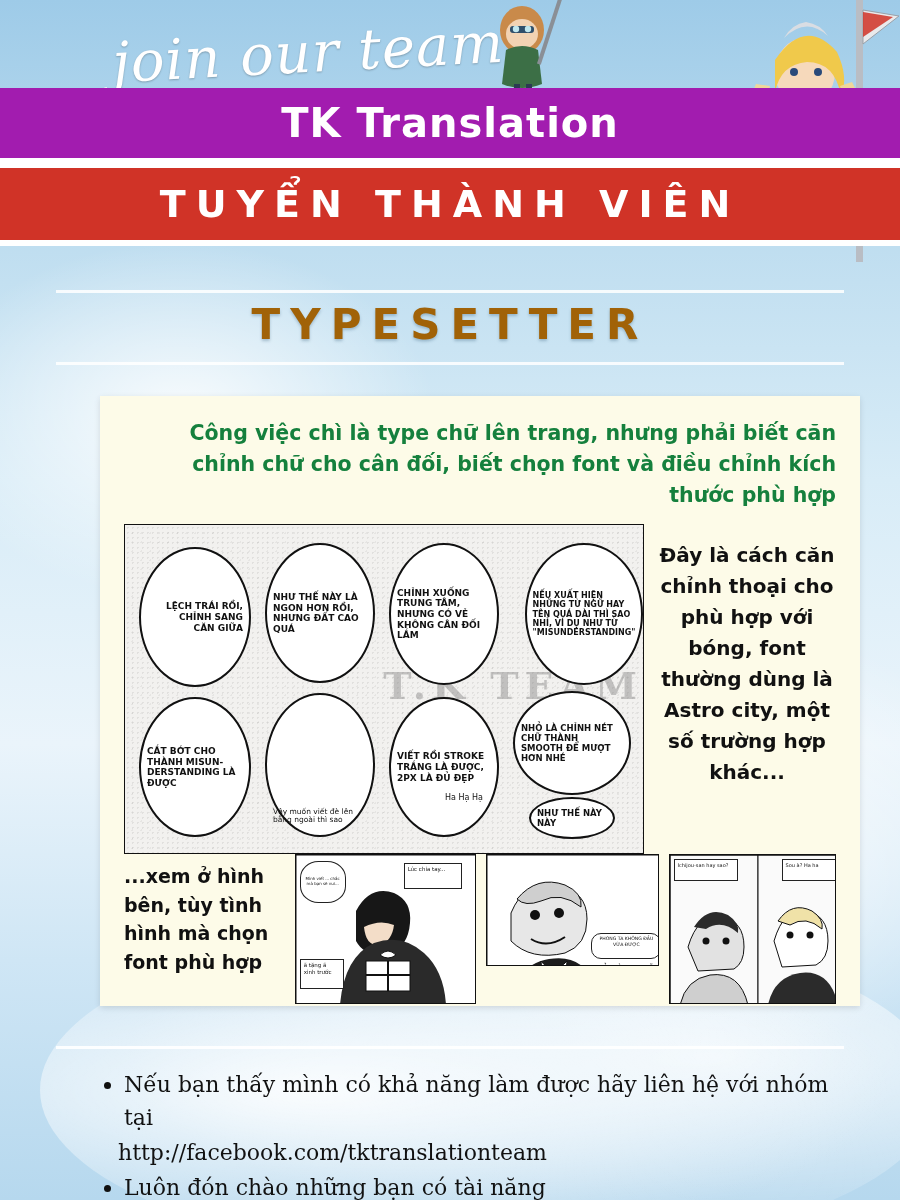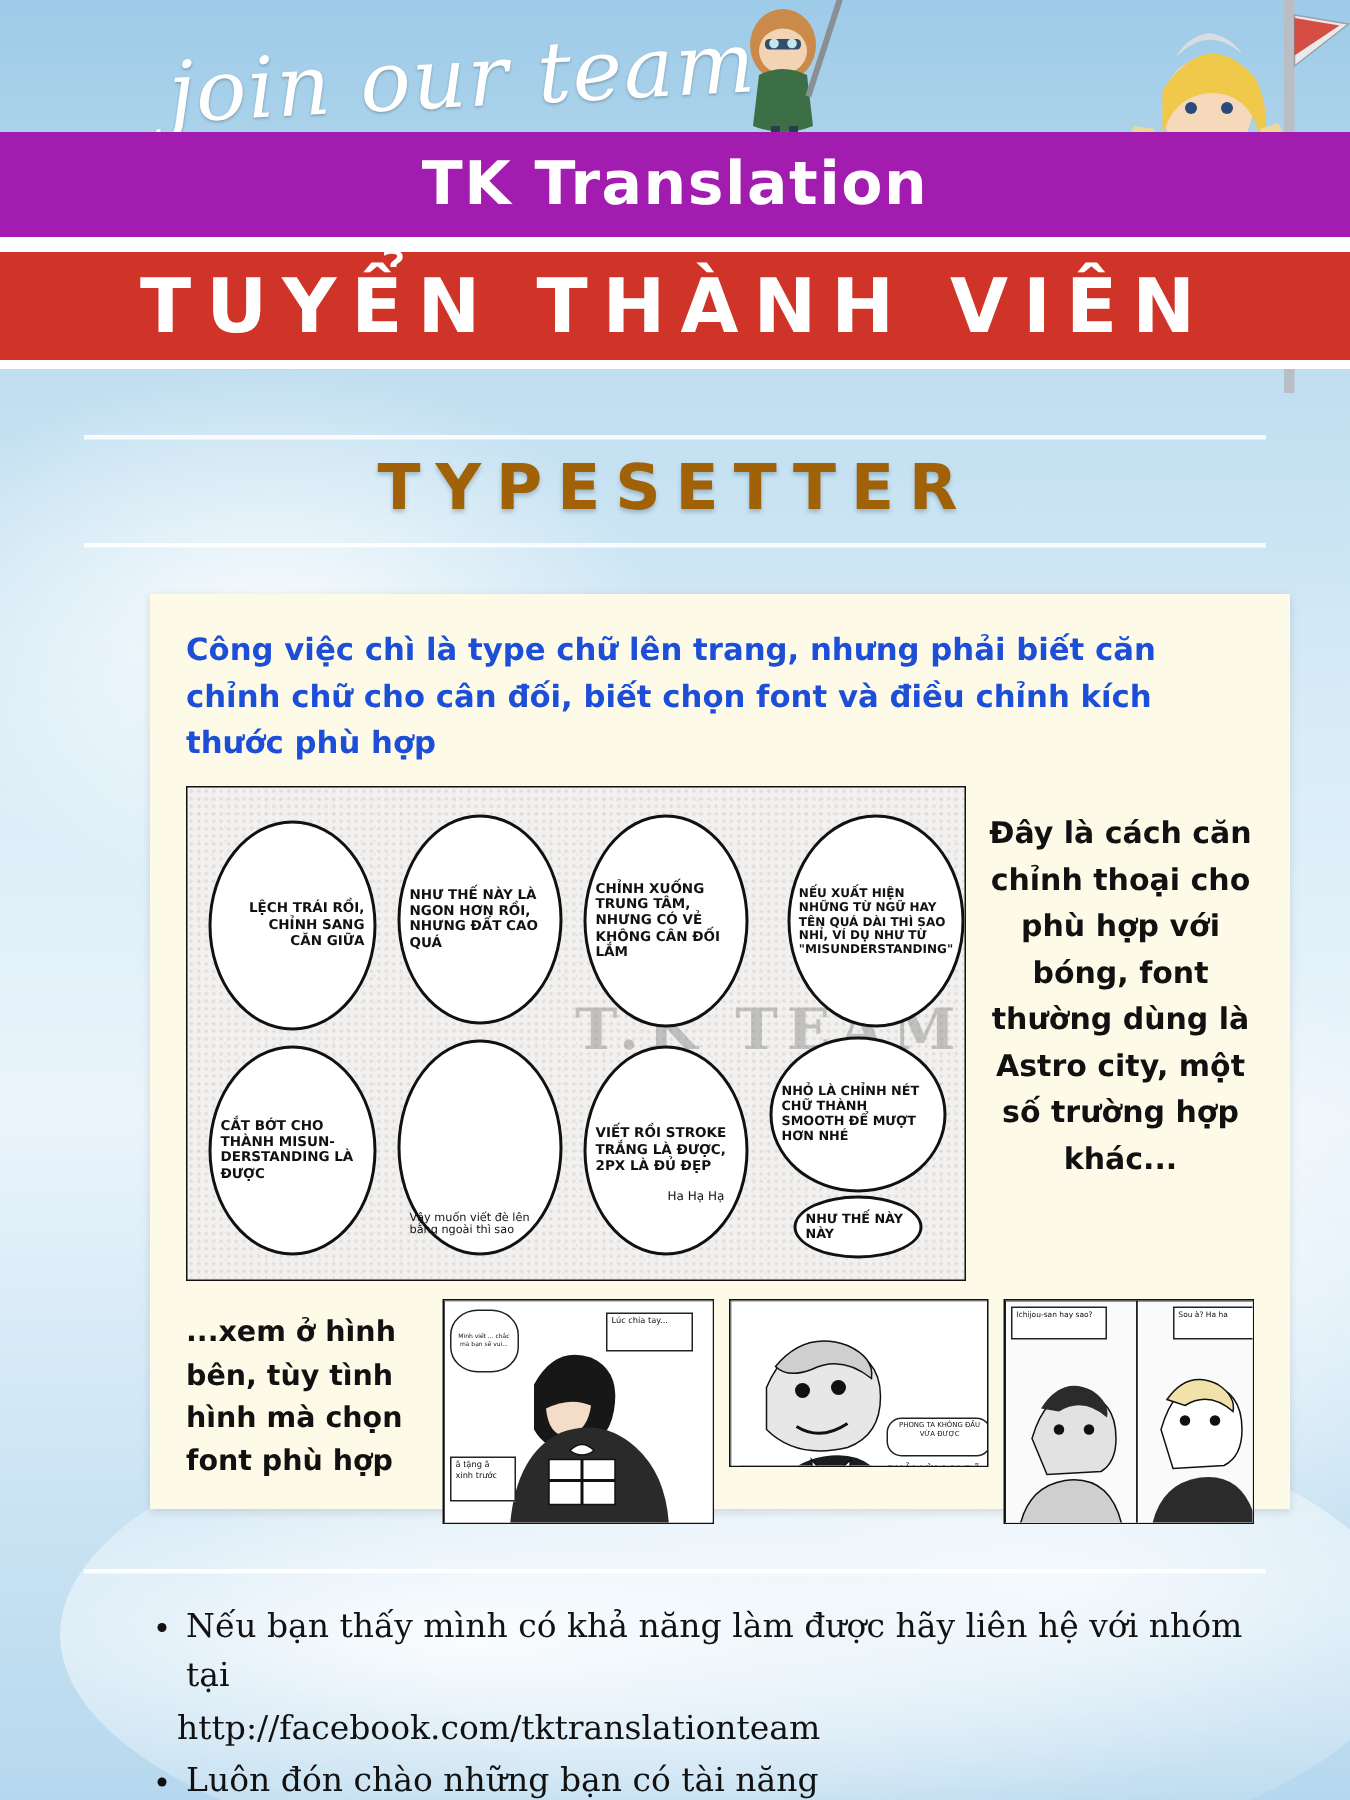--- a/index.html
+++ b/index.html
@@ -60,21 +60,21 @@
 
   .red-bar-2 {
     position:absolute; left:0; top:168px; width:900px; height:78px;
     background:#d03327;
     border-bottom:6px solid #ffffff;
   }
   .red-bar-2 .tuyen {
     position:absolute; left:0; right:0; top:50%; transform:translateY(-50%);
     text-align:center;
     font-family:"DejaVu Sans", sans-serif;
-    font-size:50px; font-weight:bold; color:#ffffff; letter-spacing:10px;
+    font-size:38px; font-weight:bold; color:#ffffff; letter-spacing:10px;
   }
 
   
   .chara-small { position:absolute; left:470px; top:0; width:110px; height:110px; }
   .chara-big { position:absolute; right:0; top:0; width:250px; height:262px; overflow:hidden; }
 
   
   .section-title {
     position:absolute; left:0; top:300px; width:900px;
     text-align:center;
@@ -87,23 +87,23 @@
   .title-rule-bot { position:absolute; left:56px; top:362px; width:788px; height:3px; background:rgba(255,255,255,.85); }
 
   
   .card {
     position:absolute; left:100px; top:396px; width:760px; height:610px;
     background:#fdfbe8;
     box-shadow: 0 2px 6px rgba(0,0,0,.12);
     padding: 22px 24px 18px 24px;
   }
   .card-head {
-    text-align:left;
-    font-family:"DejaVu Sans", sans-serif;
-    font-size:20.5px; font-weight:bold; color:#1d4ed8;
+    text-align:right;
+    font-family:"DejaVu Sans", sans-serif;
+    font-size:20.5px; font-weight:bold; color:#15803d;
     line-height:1.5;
   }
 
   .mid-row { display:flex; margin-top:14px; gap:14px; }
 
   
   .bubble-sheet {
     position:relative;
     width:520px; height:330px;
     background:#f2f1ef;
@@ -143,21 +143,21 @@
   .right-note {
     flex:1;
     font-family:"DejaVu Sans", sans-serif;
     font-size:20px; font-weight:bold; color:#111;
     line-height:1.55;
     text-align:center;
     padding-top:16px;
   }
 
   
-  .bottom-row { display:flex; margin-top:12px; gap:10px; align-items:stretch; }
+  .bottom-row { display:flex; gap:10px; align-items:stretch; }
   .bottom-note {
     width:168px;
     font-family:"DejaVu Sans", sans-serif;
     font-size:19px; font-weight:bold; color:#111;
     line-height:1.5;
     padding-top:8px;
   }
   .panel {
     border:1px solid #111; background:#fff; position:relative; overflow:hidden;
   }

